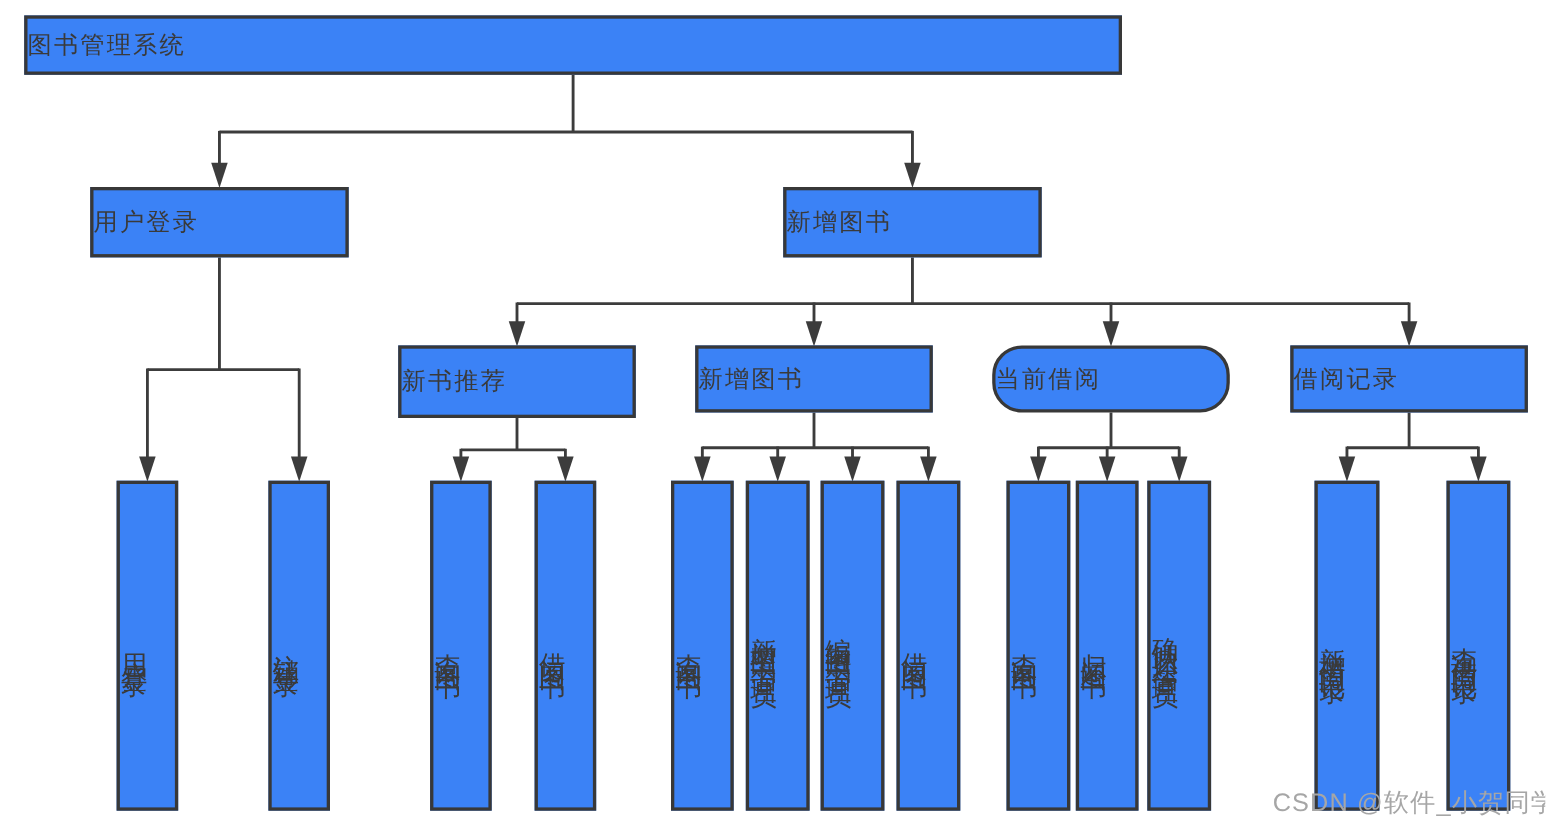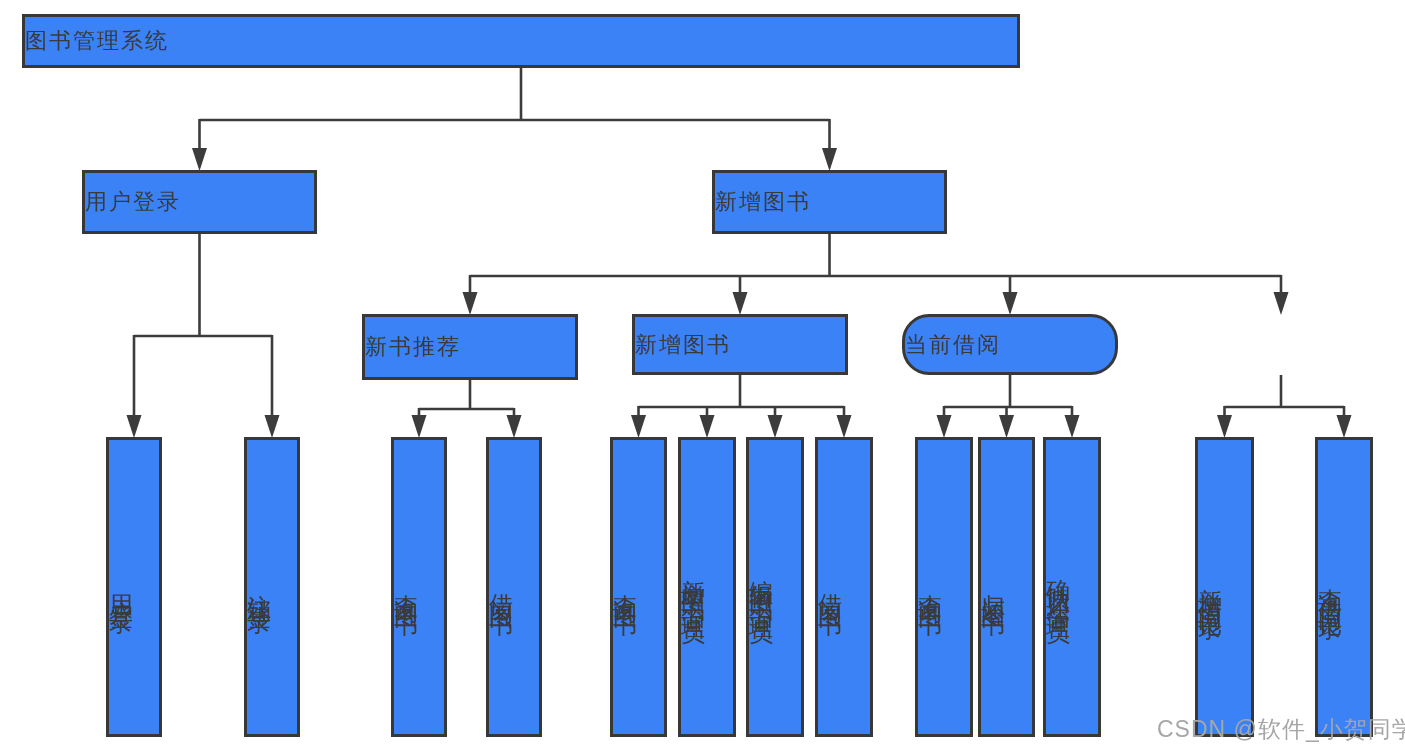--- a/index.html
+++ b/index.html
@@ -123,20 +123,23 @@
     </div>
     <div class="node h" style="left: 362px; top: 314px; width: 216px; height: 66px; border-color: rgb(56, 56, 56); color: rgb(58, 58, 58);">
       <span class="lbl">新书推荐</span>
     </div>
     <div class="node h" style="left: 632px; top: 314px; width: 216px; height: 61px; border-color: rgb(56, 56, 56); color: rgb(58, 58, 58);">
       <span class="lbl">新增图书</span>
     </div>
     <div class="node h" style="left: 902px; top: 314px; width: 216px; height: 61px; border-color: rgb(56, 56, 56); color: rgb(58, 58, 58); border-radius: 27px;">
       <span class="lbl">当前借阅</span>
     </div>
+    <div class="node h" style="left: 1173px; top: 314px; width: 216px; height: 61px; border-color: rgb(56, 56, 56); color: rgb(58, 58, 58);">
+      <span class="lbl">借阅记录</span>
+    </div>
     <div class="node v" style="left: 106px; top: 437px; width: 56px; height: 300px; border-color: rgb(56, 56, 56); color: rgb(58, 58, 58);">
       <span class="lbl">用户登录</span>
     </div>
     <div class="node v" style="left: 244px; top: 437px; width: 56px; height: 300px; border-color: rgb(56, 56, 56); color: rgb(58, 58, 58);">
       <span class="lbl">注销登录</span>
     </div>
     <div class="node v" style="left: 391px; top: 437px; width: 56px; height: 300px; border-color: rgb(56, 56, 56); color: rgb(58, 58, 58);">
       <span class="lbl">查询图书</span>
     </div>
     <div class="node v" style="left: 486px; top: 437px; width: 56px; height: 300px; border-color: rgb(56, 56, 56); color: rgb(58, 58, 58);">

